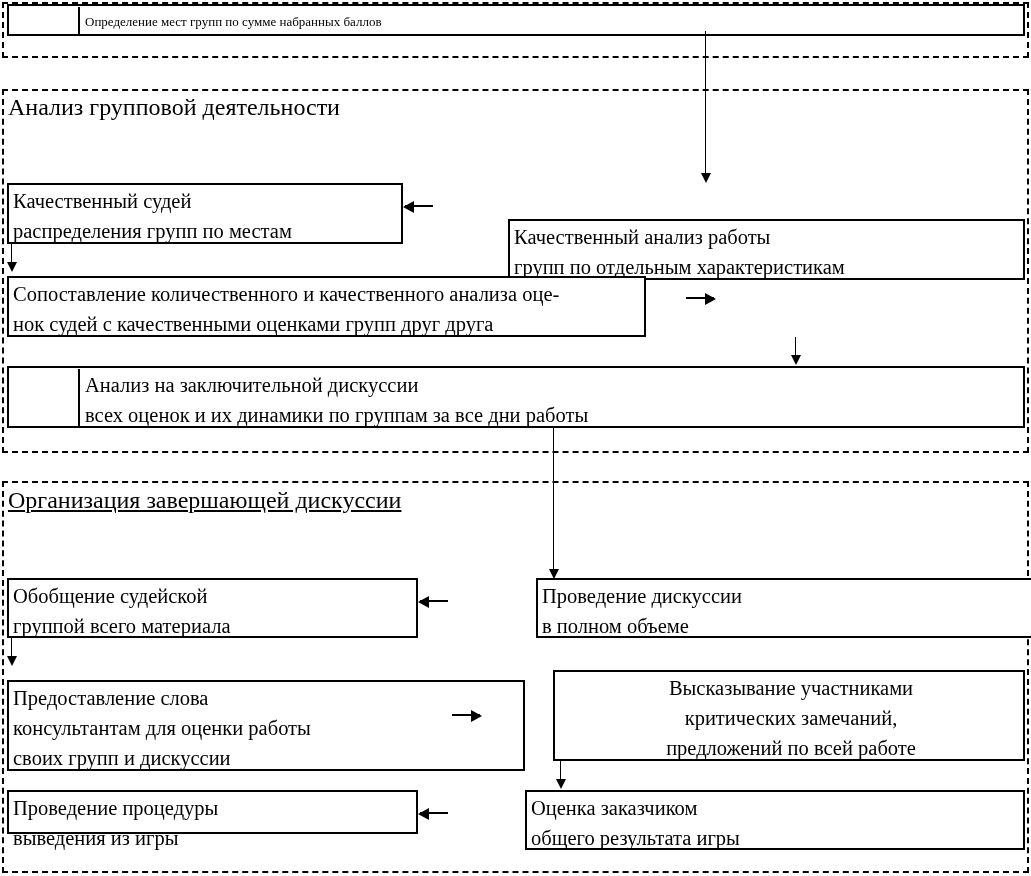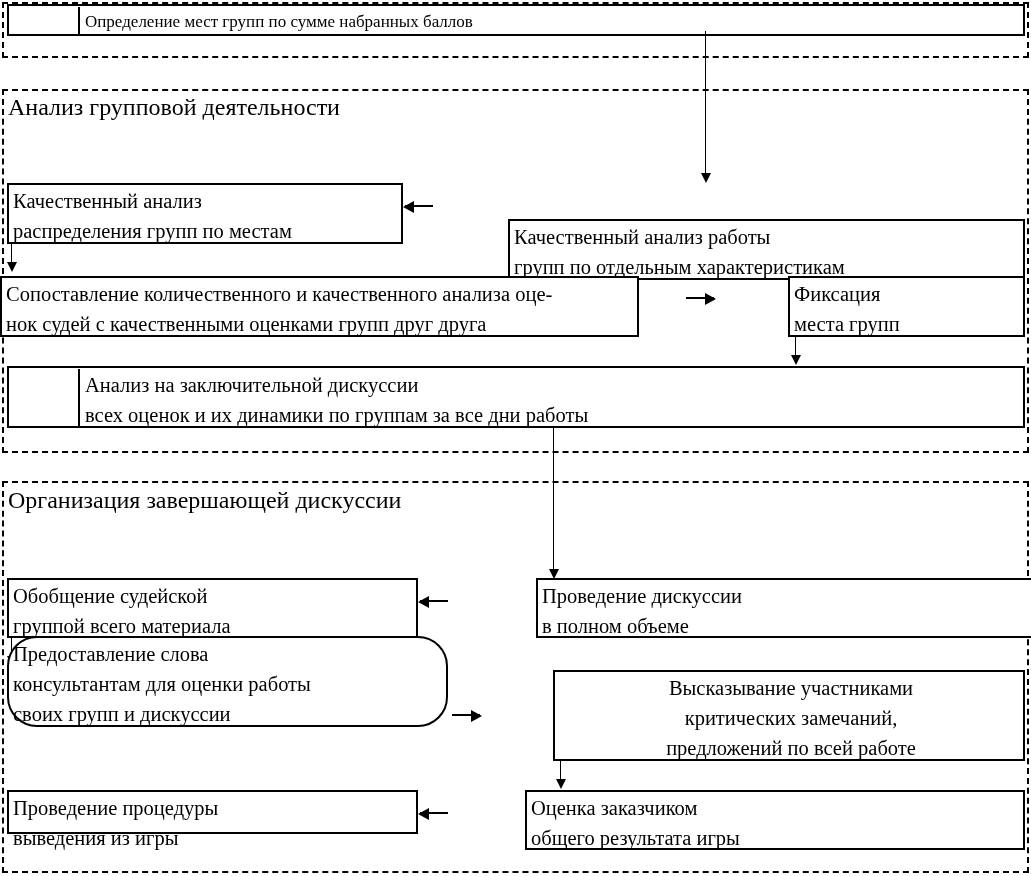--- a/index.html
+++ b/index.html
@@ -117,72 +117,70 @@
 </style>
 </head>
 <body>
 
 <div id="canvas">
 
   <div class="group" style="left:2px; top:2px; width:1027px; height:56px;"></div>
 
   <div class="box split" style="left:7px; top:4px; width:1018px; height:32px;">
     <span class="cell-empty"></span>
-    <span class="cell-text" style="line-height:28px; font-size:17px;">Определение мест групп по сумме набранных баллов</span>
+    <span class="cell-text" style="line-height:28px; font-size:13px;">Определение мест групп по сумме набранных баллов</span>
   </div>
 
   <div class="varrow thin" style="left:705px; top:31px; height:150px;"></div>
 
   <div class="group" style="left:2px; top:89px; width:1027px; height:364px;"></div>
 
   <div class="group-label" style="left:8px; top:94px;">Анализ групповой деятельности</div>
 
-  <div class="box" style="left:7px; top:183px; width:396px; height:61px;">Качественный анализ
+  <div class="box" style="left:7px; top:183px; width:396px; height:61px;">Качественный судей
 распределения групп по местам</div>
 
   <div class="harrow left" style="left:405px; top:205px; width:28px;"></div>
 
   <div class="box" style="left:508px; top:183px; width:517px; height:61px;margin-top:36px;">Качественный анализ работы
 групп по отдельным характеристикам</div>
 
   <div class="varrow thin" style="left:11px; top:244px; height:26px;"></div>
 
-  <div class="box" style="left:0; top:276px; width:639px; height:61px;">Сопоставление количественного  и  качественного анализа оце-
+  <div class="box" style="left:7px; top:276px; width:639px; height:61px;">Сопоставление количественного  и  качественного анализа оце-
 нок судей с качественными  оценками групп друг друга</div>
 
   <div class="harrow right" style="left:686px; top:297px; width:28px;"></div>
 
-  <div class="box" style="left:788px; top:276px; width:237px; height:61px;">Фиксация
-места групп</div>
 
   <div class="varrow thin" style="left:795px; top:337px; height:26px;"></div>
 
   <div class="box split" style="left:7px; top:366px; width:1018px; height:62px;">
     <span class="cell-empty"></span>
     <span class="cell-text">Анализ на заключительной дискуссии
 всех оценок и их динамики по группам за все дни работы</span>
   </div>
 
   <div class="varrow thin" style="left:553px; top:427px; height:150px;"></div>
 
   <div class="group" style="left:2px; top:481px; width:1027px; height:392px;"></div>
 
-  <div class="group-label" style="left:8px; top:487px;">Организация завершающей дискуссии</div>
+  <div class="group-label" style="left:8px; top:487px;text-decoration:underline;">Организация завершающей дискуссии</div>
 
   <div class="box" style="left:7px; top:578px; width:411px; height:60px;">Обобщение судейской
 группой всего материала</div>
 
   <div class="harrow left" style="left:420px; top:600px; width:28px;"></div>
 
   <div class="box" style="left:524px; top:578px; width:501px; height:60px;margin-left:12px;">Проведение дискуссии
 в полном объеме</div>
 
   <div class="varrow thin" style="left:11px; top:638px; height:26px;"></div>
 
-  <div class="box" style="left:7px; top:636px; width:441px; height:91px;border-radius:30px;">Предоставление слова
+  <div class="box" style="left:7px; top:680px; width:518px; height:91px;">Предоставление слова
 консультантам для оценки работы
 своих групп и дискуссии</div>
 
   <div class="harrow right" style="left:452px; top:714px; width:28px;"></div>
 
   <div class="box" style="left:553px; top:670px; width:472px; height:91px;text-align:center;">Высказывание участниками
 критических замечаний,
 предложений по всей работе</div>
 
   <div class="varrow thin" style="left:560px; top:761px; height:26px;"></div>

